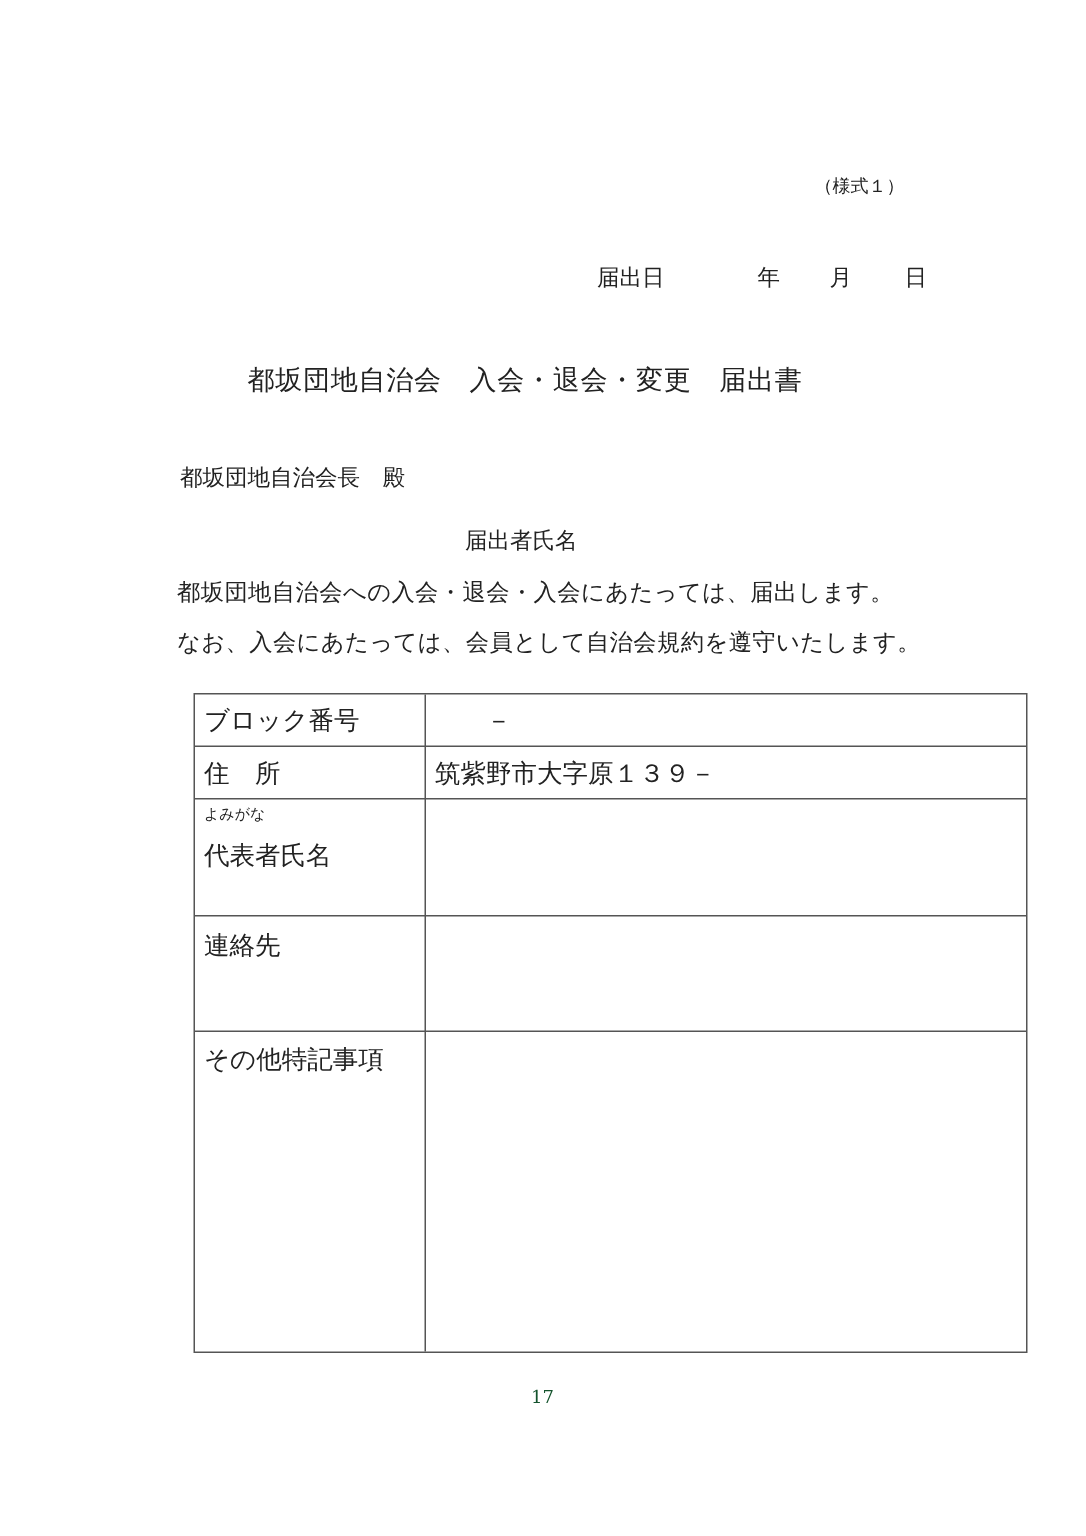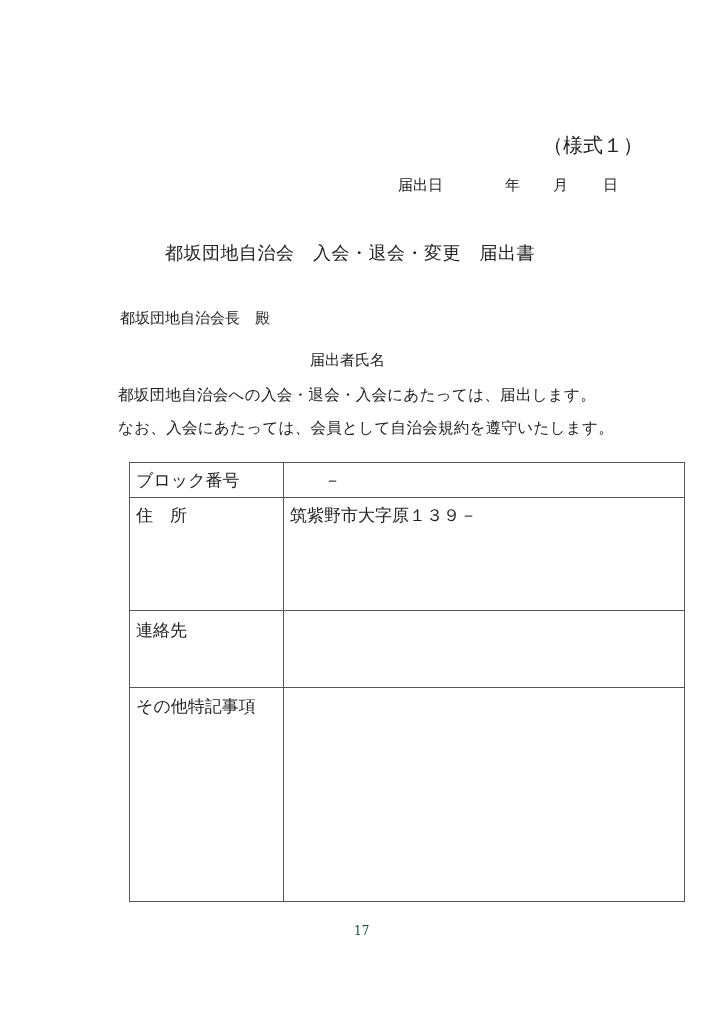--- a/index.html
+++ b/index.html
@@ -2,21 +2,21 @@
 <html><head>
 <meta charset="utf-8">
 <style>
   html, body { margin: 0; padding: 0; background: #ffffff; }
   body {
     width: 724px; height: 1024px; position: relative; overflow: hidden;
     font-family: "DejaVu Serif", "Liberation Serif", serif;
     color: #222222;
   }
   .abs { position: absolute; white-space: nowrap; }
-  .form-id { left: 543px; top: 132px; font-size: 20px; }
+  .form-id { left: 543px; top: 116px; font-size: 12px; }
   .date-row { left: 398px; top: 176px; font-size: 15px; }
   .date-row span { position: absolute; top: 0; }
   .title { left: 165px; top: 241px; font-size: 18px; letter-spacing: 0.5px; }
   .addressee { left: 120px; top: 309px; font-size: 15px; }
   .applicant { left: 310px; top: 351px; font-size: 15px; }
   .stmt { left: 118px; font-size: 15.5px; letter-spacing: 0.3px; }
   .stmt1 { top: 385px; }
   .stmt2 { top: 418px; }
 
   .form-table {
@@ -59,20 +59,25 @@
   <div class="row first" style="top:0;height:34px">
     <span class="cell-label" style="top:6px">ブロック番号</span>
     <span class="cell-value" style="top:6px">　　－</span>
   </div>
 
   <div class="row" style="top:34px;height:35px">
     <span class="cell-label" style="top:6px">住　所</span>
     <span class="cell-value" style="top:6px">筑紫野市大字原１３９－</span>
   </div>
 
+  <div class="row" style="top:69px;height:78px">
+    <span class="ruby">よみがな</span>
+    <span class="cell-label" style="top:26px">代表者氏名</span>
+    <span class="cell-value" style="top:26px"></span>
+  </div>
 
   <div class="row" style="top:147px;height:77px">
     <span class="cell-label" style="top:8px">連絡先</span>
     <span class="cell-value" style="top:8px"></span>
   </div>
 
   <div class="row" style="top:224px;height:163px">
     <span class="cell-label" style="top:7px">その他特記事項</span>
     <span class="cell-value" style="top:7px"></span>
   </div>

